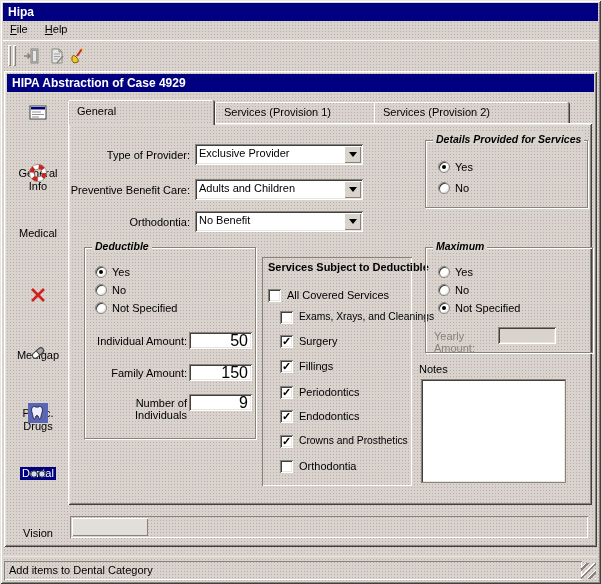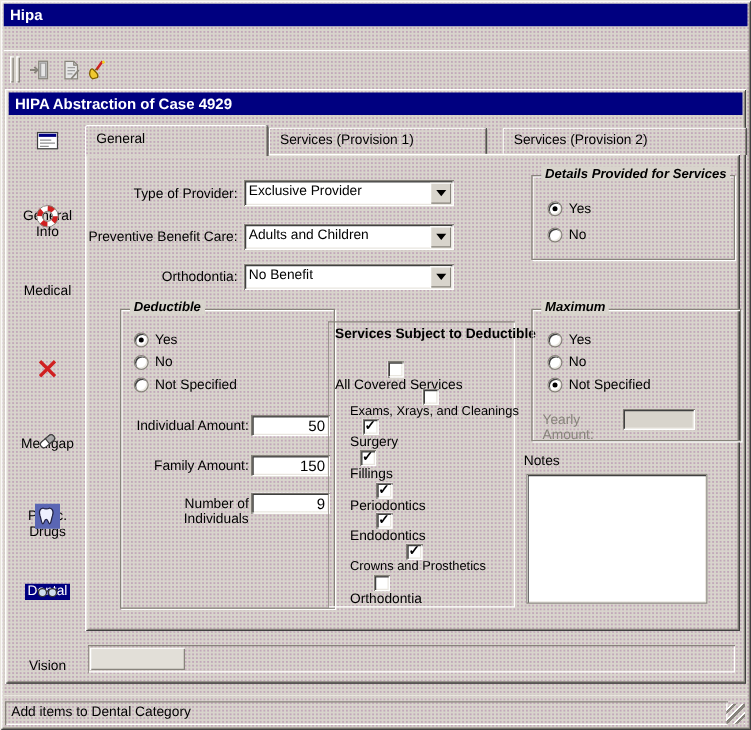--- a/index.html
+++ b/index.html
@@ -111,32 +111,32 @@
     width:12px; height:12px; border-radius:50%; background:#fff; margin-right:5px;
     border:1px solid #87837b;
     box-shadow: inset 1px 1px 0 #404040, inset -1px -1px 0 #e9e6df;
     position:relative; flex:0 0 auto;
   }
   .radio.checked::after {
     content:""; position:absolute; left:3px; top:3px; width:4px; height:4px;
     border-radius:50%; background:#000;
   }
 
-  .cb-row { position:absolute; display:flex; align-items:center; cursor:default;flex-direction:column; }
+  .cb-row { position:absolute; display:flex; align-items:flex-start; cursor:default; }
   .checkbox {
     width:13px; height:13px; background:#fff; margin-right:6px; flex:0 0 auto;
     box-shadow: inset 1px 1px 0 #87837b, inset -1px -1px 0 #fff,
                 inset 2px 2px 0 #404040, inset -2px -2px 0 #e9e6df;
     text-align:center; line-height:13px; font-size:11px; font-weight:bold; color:#000;
   }
   .checkbox.checked::after { content:"\2713"; }
 
   .txtfield {
     position:absolute; background:#fff; border:0; font-family:"Liberation Sans",sans-serif;
-    font-size:12px; text-align:right; padding:0 4px;
+    font-size:16px; text-align:right; padding:0 4px;
     box-shadow: inset 1px 1px 0 #87837b, inset -1px -1px 0 #fff,
                 inset 2px 2px 0 #404040, inset -2px -2px 0 #e9e6df;
   }
   .txtfield:disabled { background:#d8d4cc; }
 
   .notes-area {
     position:absolute; background:#fff; border:0; resize:none;
     font-family:"Liberation Sans",sans-serif; font-size:11px;
     box-shadow: inset 1px 1px 0 #404040, inset -1px -1px 0 #e9e6df;
     border:1px solid #87837b;
@@ -158,20 +158,24 @@
 </style>
 </head>
 <body>
 
 <div id="window" class="dither">
 
   <div class="titlebar">
     <span>Hipa</span>
   </div>
 
+  <div class="menubar">
+    <span class="menu-item">File</span>
+    <span class="menu-item">Help</span>
+  </div>
 
   <div class="toolbar">
     <div class="tb-grip" style="left:5px"></div>
     <div class="tb-grip" style="left:10px"></div>
     <div class="tb-btn" style="left:16px">
       <span>
         <svg width="18" height="18" viewBox="0 0 18 18">
           <rect x="9" y="2" width="7" height="14" fill="#c8c8c8" stroke="#87837b"></rect>
           <rect x="10.5" y="3.5" width="4" height="11" fill="#e6e6e6" stroke="#a0a0a0"></rect>
           <path d="M2 9 h6 M5.5 6.5 L8 9 L5.5 11.5" fill="none" stroke="#87837b" stroke-width="1.6"></path>
@@ -269,21 +273,21 @@
       </span>
       <span class="side-label">Vision</span>
     </div>
 
     <div class="tab dither active" style="left:64px; top:29px; width:147px">
       <span>General</span>
     </div>
     <div class="tab dither" style="left:211px; top:31px; width:175px">
       <span>Services (Provision 1)</span>
     </div>
-    <div class="tab dither" style="left:398px; top:31px; width:196px">
+    <div class="tab dither" style="left:370px; top:31px; width:196px">
       <span>Services (Provision 2)</span>
     </div>
 
     <div class="content-panel dither bevel-out">
 
       <div class="fld-label" style="left:0; top:26px; width:122px">Type of Provider:</div>
       <div class="combo bevel-in" style="left:127px; top:21px; width:168px">
         <span class="combo-text">Exclusive Provider</span>
         <span class="combo-btn bevel-out-thin">
           <span class="arrow-down"></span>
@@ -311,21 +315,21 @@
         <div class="radio-row" style="left:12px; top:20px">
           <span class="radio checked"></span>
           <span>Yes</span>
         </div>
         <div class="radio-row" style="left:12px; top:41px">
           <span class="radio"></span>
           <span>No</span>
         </div>
       </div>
 
-      <div class="groupbox" style="left:28px; top:124px; width:172px; height:240px">
+      <div class="groupbox" style="left:16px; top:124px; width:172px; height:192px">
         <span class="group-title">Deductible</span>
         <div class="radio-row" style="left:10px; top:18px">
           <span class="radio checked"></span>
           <span>Yes</span>
         </div>
         <div class="radio-row" style="left:10px; top:36px">
           <span class="radio"></span>
           <span>No</span>
         </div>
         <div class="radio-row" style="left:10px; top:54px">

